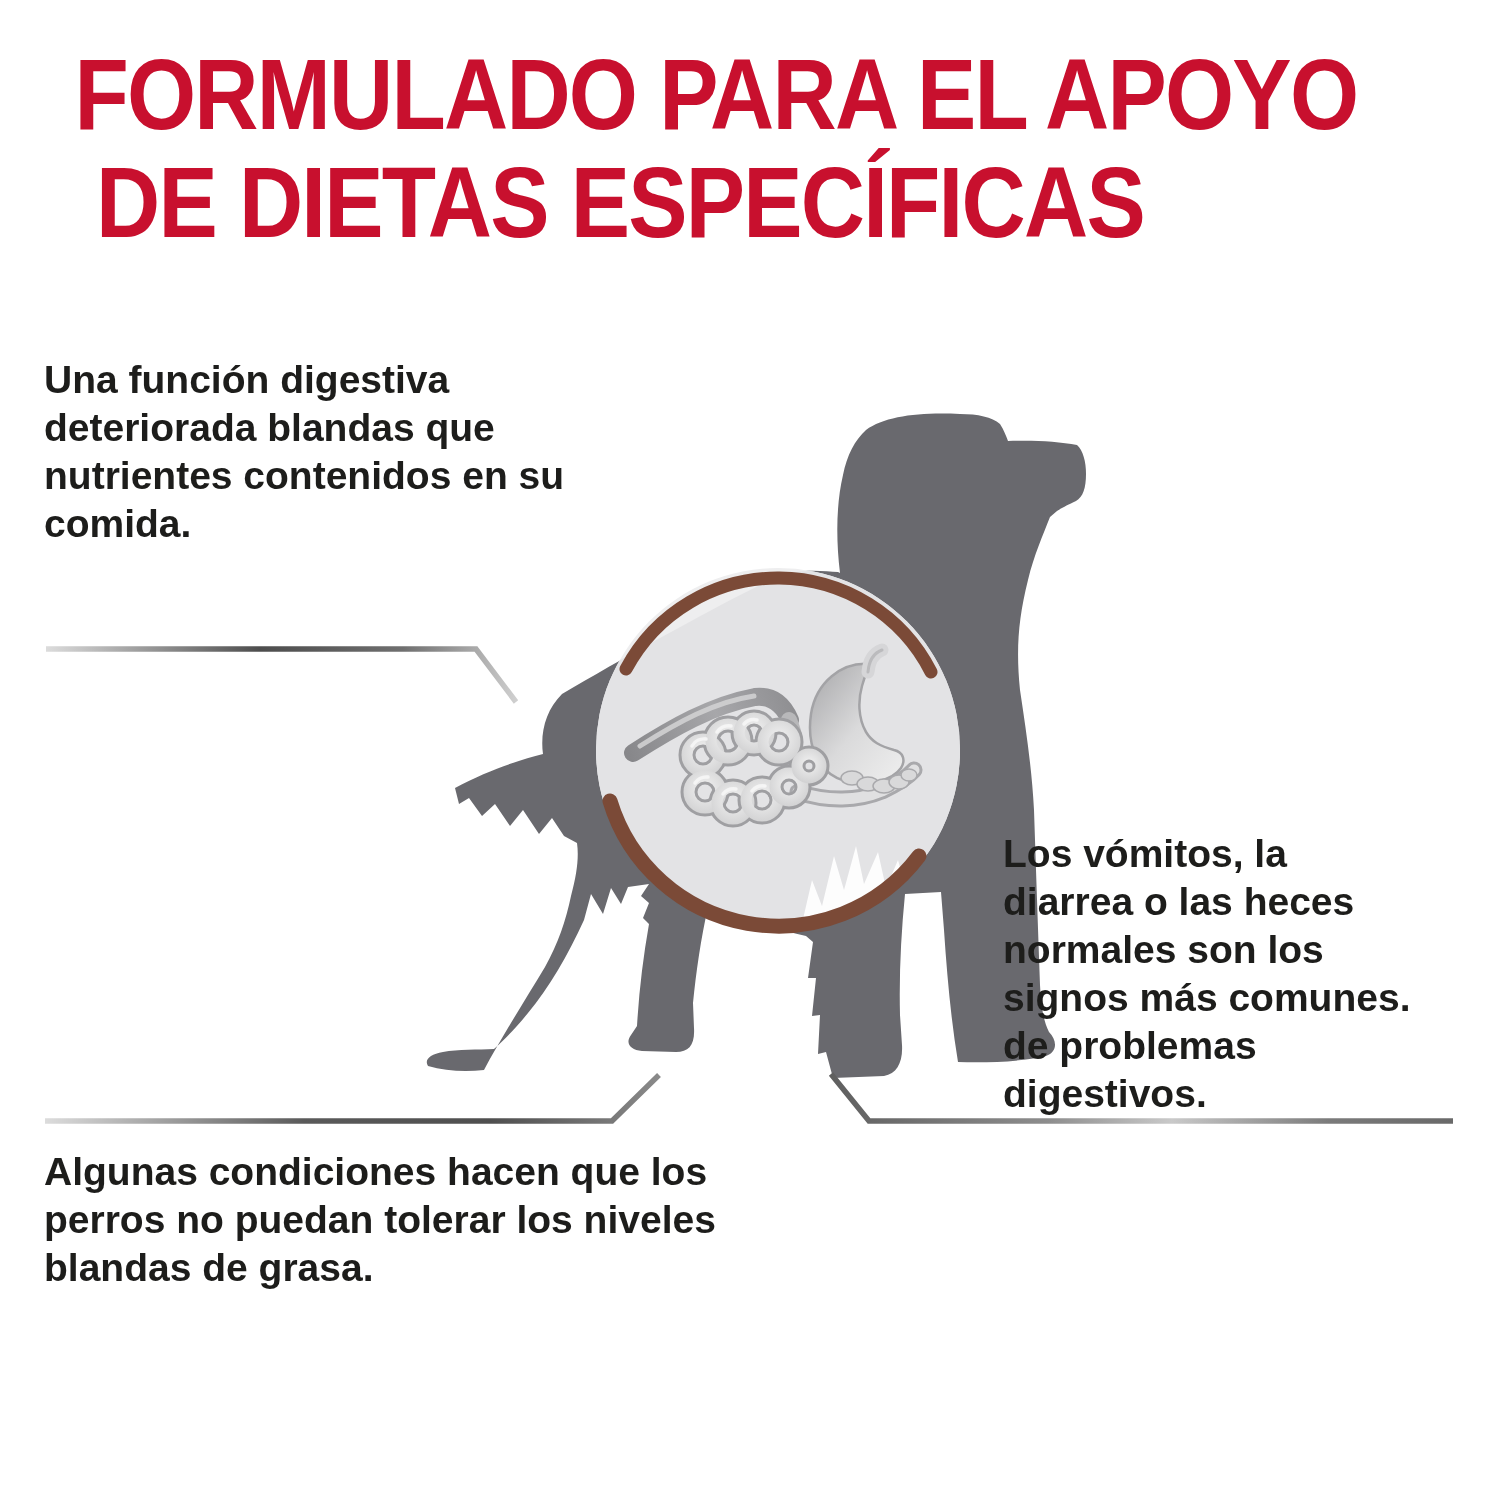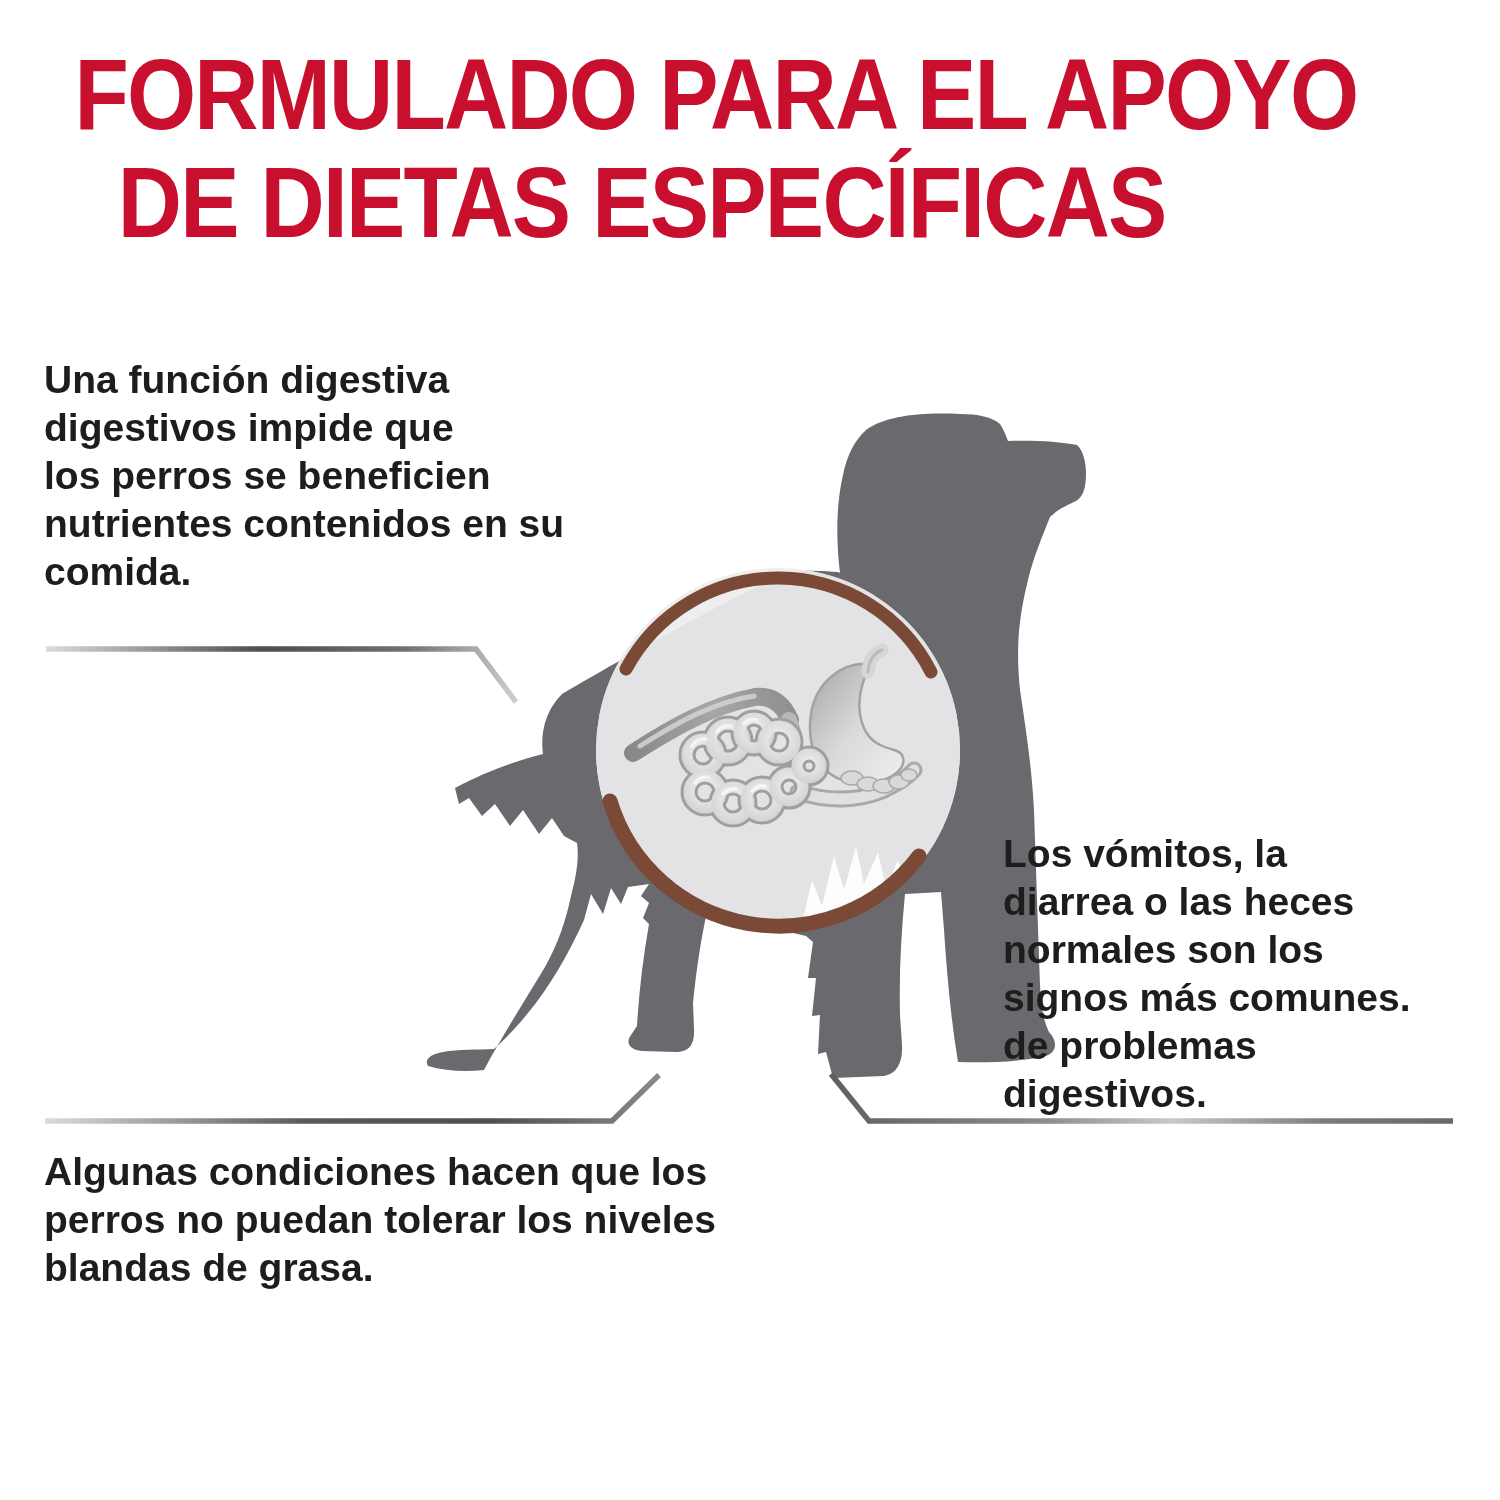--- a/index.html
+++ b/index.html
@@ -2,21 +2,21 @@
 <html><head>
 <meta charset="utf-8">
 <style>
   html,body{margin:0;padding:0;background:#ffffff;}
   .canvas{
     position:relative;width:1500px;height:1500px;background:#ffffff;overflow:hidden;
     font-family:"Liberation Sans", sans-serif;
   }
   .art{position:absolute;left:0;top:0;width:1500px;height:1500px;}
   .title{
-    position:absolute;left:0;top:40px;width:1240px;text-align:right;
+    position:absolute;left:0;top:40px;width:1240px;text-align:center;
     color:#c8102e;font-weight:bold;font-size:101px;line-height:108px;letter-spacing:-2px;
   }
   .title .tline{transform:scaleX(0.88);transform-origin:50% 50%;white-space:nowrap;}
   .callout{
     position:absolute;color:#1d1d1b;font-size:39px;line-height:48px;font-weight:bold;
   }
   .callout.right{}
 </style>
 </head>
 <body>
@@ -210,22 +210,21 @@
     </g>
   </svg>
 
   <div class="title">
     <div class="tline">FORMULADO PARA EL APOYO</div>
     <div class="tline">DE DIETAS ESPECÍFICAS</div>
   </div>
 
   <div class="callout" style="left:44px;top:356px;width:560px;">
       <div>Una función digestiva</div>
-      <div>digestivos impide que</div>
-      <div>los perros se beneficien</div>
+      <div>deteriorada blandas que</div>
       <div>nutrientes contenidos en su</div>
       <div>comida.</div>
     </div>
 
   <div class="callout right" style="right:47px;top:830px;width:450px;">
       <div>Los vómitos, la</div>
       <div>diarrea o las heces</div>
       <div>normales son los</div>
       <div>signos más comunes.</div>
       <div>de problemas</div>

